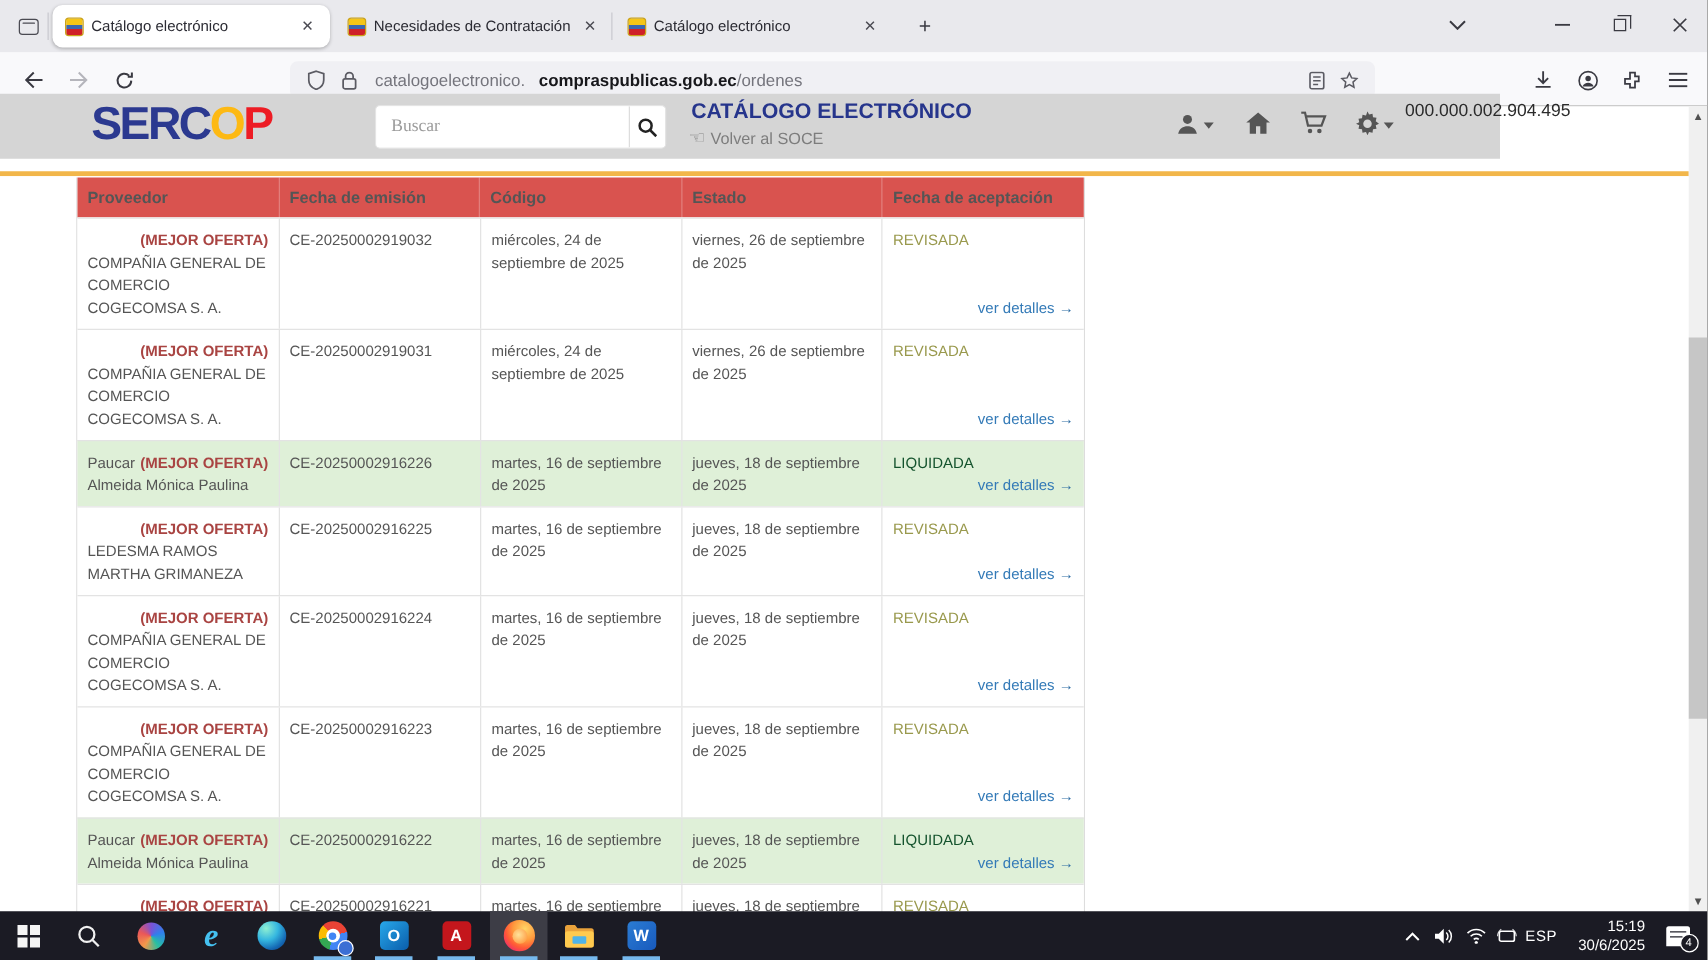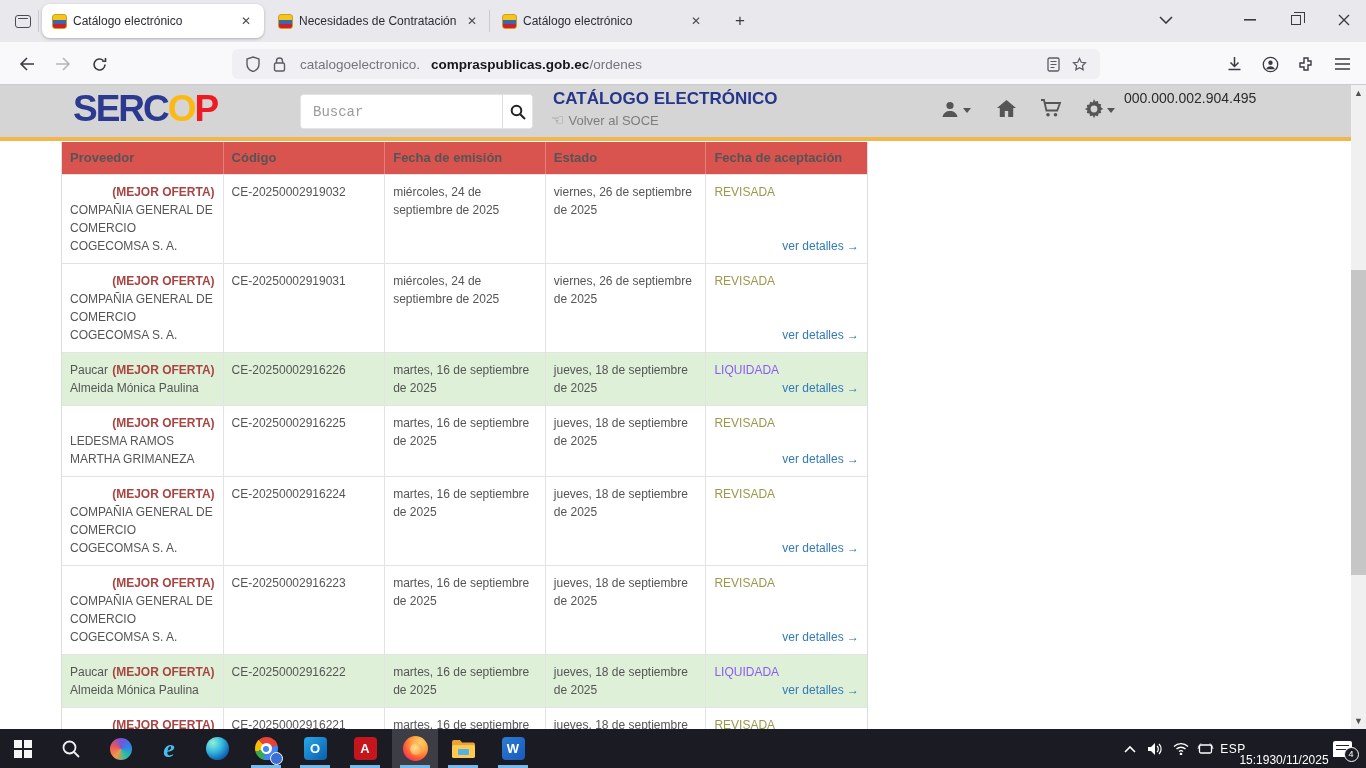--- a/index.html
+++ b/index.html
@@ -30,25 +30,25 @@
   
   .navbar { position:absolute; left:0; top:42px; width:1366px; height:43px; background:#f9f9fb; border-bottom:1px solid #ccc; }
   .navbtn { position:absolute; top:7px; width:30px; height:30px; border-radius:5px; display:flex; align-items:center; justify-content:center; }
   .urlbar { position:absolute; left:232px; top:7px; width:868px; height:30px; background:#f0f0f4; border-radius:6px; display:flex; align-items:center; padding:0 8px; }
   .urlbar .txt { font-size:13.5px; color:#74747c; margin-left:8px; flex:1; }
   .urlbar .txt b { color:#17171b; font-weight:bold;margin-left:11px; }
   .urlicon { display:flex; align-items:center; justify-content:center; width:26px; height:26px; border-radius:4px; }
   .toolright { position:absolute; top:7px; width:32px; height:30px; border-radius:5px; display:flex; align-items:center; justify-content:center; }
 
   
-  .siteheader { position:absolute; left:0; top:85px; width:1366px; height:52px; background:#d5d5d5; }
+  .siteheader { position:absolute; left:0; top:75px; width:1200px; height:52px; background:#d5d5d5; }
   .logo { position:absolute; left:73px; top:3px; font-size:37px; font-weight:bold; letter-spacing:-2px; font-family:"Liberation Sans",sans-serif; }
   .logo .ser { color:#2b3990; } .logo .c { color:#2b3990; } .logo .o { color:#fdb913; } .logo .p { color:#ed1c24; }
   .sitesearch { position:absolute; left:300px; top:9px; width:233px; height:35px; background:#fff; border-radius:4px; display:flex; overflow:hidden; border:1px solid #e4e4e4; }
-  .sitesearch input { flex:1; border:none; outline:none; padding:0 12px; font-size:14px; color:#333; font-family:Liberation Mono, monospace; }
+  .sitesearch input { flex:1; border:none; outline:none; padding:0 12px; font-size:14px; color:#333; font-family:Liberation Serif, serif; }
   .sitesearch input::placeholder { color:#9b9b9b; }
   .sitesearch .sbtn { width:40px; border-left:1px solid #ddd; display:flex; align-items:center; justify-content:center; background:#fff; }
   .sitetitle { position:absolute; left:553px; top:4px; font-size:17px; font-weight:bold; color:#26358c; }
   .volver { position:absolute; left:551px; top:26px; font-size:13px; color:#7d7d7d; display:flex; align-items:center; gap:4px; }
   .volver .hand { font-size:15px; color:#8a8a8a; }
   .hicon { position:absolute; top:14px; display:flex; align-items:center; justify-content:center; color:#555; }
   .caret { width:0; height:0; border-left:4px solid transparent; border-right:4px solid transparent; border-top:5px solid #555; margin-left:3px; margin-top:3px; }
   .orders { position:absolute; left:1124px; top:4px; width:228px; line-height:1.35; }
   .orders .lbl { font-size:14px; font-weight:bold; color:#1d1d1d; }
   .orders .num { font-size:14px; color:#2b2b2b; }
@@ -63,21 +63,21 @@
   .trow { display:flex; background:#fff; border-top:1px solid #e3e3e3; align-items:stretch; }
   .trow.green { background:#dff0d8; }
   .cell { padding:8px; line-height:1.5; color:#555; }
   .c0 { width:162px; } .c1 { width:162px; } .c2 { width:161px; } .c3 { width:161px; } .c4 { width:161px; }
   .trow .cell { border-right:1px solid #e3e3e3; }
   .trow .cell:last-child { border-right:none; }
   .mejor { float:right; color:#a94442; font-weight:bold; margin-left:4px; }
   .estcell { display:flex; flex-direction:row; justify-content:space-between; }
   .status { font-size:12px; }
   .status.revisada { color:#99994d; }
-  .status.liquidada { color:#8b5cf6; }
+  .status.liquidada { color:#14532d; }
   .detalles { align-self:flex-end; color:#337ab7; font-size:12px; cursor:pointer; white-space:nowrap; }
   .detalles .arr { font-weight:bold; color:#2e6da4; }
 
   
   .scrollbar { position:absolute; right:0; top:85px; width:15px; height:644px; background:#f0f0f0; }
   .scrollbar .arrow { position:absolute; left:0; width:15px; height:16px; display:flex; align-items:center; justify-content:center; color:#505050; font-size:9px; }
   .scrollbar .thumb { position:absolute; left:0; top:185px; width:15px; height:305px; background:#c6c6c6; }
 
   
   .taskbar { position:absolute; left:0; bottom:0; width:1366px; height:39px; background:#1b1b24; display:flex; align-items:center; }
@@ -93,21 +93,21 @@
   .chromeicon::before { content:""; position:absolute; left:6px; top:6px; width:11px; height:11px; background:#fff; border-radius:50%; }
   .chromeicon::after { content:""; position:absolute; left:8.5px; top:8.5px; width:6px; height:6px; background:#4285f4; border-radius:50%; }
   .chromebadge { position:absolute; right:6px; bottom:3px; width:13px; height:13px; border-radius:50%; background:#3b6fd4; border:1.5px solid #fff; }
   .outlookicon { width:23px; height:23px; border-radius:4px; background:linear-gradient(135deg,#28a8ea,#0a5dab); color:#fff; font-weight:bold; font-size:13px; display:flex; align-items:center; justify-content:center; }
   .acrobaticon { width:23px; height:23px; border-radius:4px; background:#c4161c; color:#fff; font-weight:bold; font-size:13px; display:flex; align-items:center; justify-content:center; }
   .firefoxicon { width:25px; height:25px; border-radius:50%; background:radial-gradient(circle at 68% 28%, #ffd567, #ff9a3d 38%, #ff5a36 62%, #e31587 95%); position:relative; }
   .firefoxicon::after { content:""; position:absolute; left:7px; top:7px; width:12px; height:12px; border-radius:50%; background:radial-gradient(circle at 40% 40%, #ffe29a, #ff8c2e); }
   .wordicon { width:23px; height:23px; border-radius:4px; background:linear-gradient(135deg,#2b7cd3,#185abd); color:#fff; font-weight:bold; font-size:13px; display:flex; align-items:center; justify-content:center; }
   .tray { position:absolute; top:0; height:39px; display:flex; align-items:center; justify-content:center; color:#fff; }
   .lang { font-size:12px; letter-spacing:.5px; }
-  .clock { line-height:1.25; font-size:12px; align-items:flex-end; }
+  .clock { flex-direction:column; line-height:1.25; font-size:12px; align-items:flex-end; }
   .notifsq { position:relative; width:19px; height:16px; background:#fff; border-radius:2px 2px 2px 0; }
   .notifsq::before { content:""; position:absolute; left:3px; top:4px; right:3px; height:1.8px; background:#23232d; }
   .notifsq::after { content:""; position:absolute; left:3px; top:8px; right:6px; height:1.8px; background:#23232d; }
   .notifbadge { position:absolute; right:-7px; bottom:-5px; width:15px; height:15px; border-radius:50%; background:#1b1b24; border:1.5px solid #fff; color:#fff; font-size:9px; display:flex; align-items:center; justify-content:center; }
 
   svg { display:block; }
 </style>
 </head>
 <body>
 
@@ -276,22 +276,22 @@
     <div class="orders">
       <div class="num">000.000.002.904.495</div>
     </div>
   </div>
   <div class="yellowline"></div>
 
   <div class="content">
     <div class="otable">
       <div class="thead">
         <div class="cell c0">Proveedor</div>
+        <div class="cell c2">Fecha de emisión</div>
         <div class="cell c1">Código</div>
-        <div class="cell c2">Fecha de emisión</div>
         <div class="cell c4">Estado</div>
         <div class="cell c3">Fecha de aceptación</div>
       </div>
 
       <div class="trow">
         <div class="cell c0"><b class="mejor">(MEJOR OFERTA)</b><span>COMPAÑIA GENERAL DE COMERCIO COGECOMSA S. A.</span></div>
         <div class="cell c1">CE-20250002919032</div>
         <div class="cell c2">miércoles, 24 de septiembre de 2025</div>
         <div class="cell c3">viernes, 26 de septiembre de 2025</div>
         <div class="cell c4 estcell">
@@ -459,21 +459,21 @@
     </div>
     <div class="tray" style="left:1192px; width:26px">
       <svg width="17" height="14" viewBox="0 0 17 14">
           <rect x="2.5" y="3" width="12" height="8" rx="1.5" fill="none" stroke="#fff" stroke-width="1.3"></rect>
           <path d="M1 7a7.5 7.5 0 0 1 3-5.6M16 7a7.5 7.5 0 0 0-3-5.6" fill="none" stroke="#fff" stroke-width="1" opacity=".8"></path>
         </svg>
     </div>
     <div class="tray lang" style="left:1216px; width:34px">ESP</div>
     <div class="tray clock" style="left:1252px; width:64px">
       <span>15:19</span>
-      <span>30/11/2025</span>
+      <span>30/6/2025</span>
     </div>
     <div class="tray" style="left:1322px; width:40px">
       <div class="notifsq">
           <div class="notifbadge">4</div>
         </div>
     </div>
   </div>
 
 </div>
 

